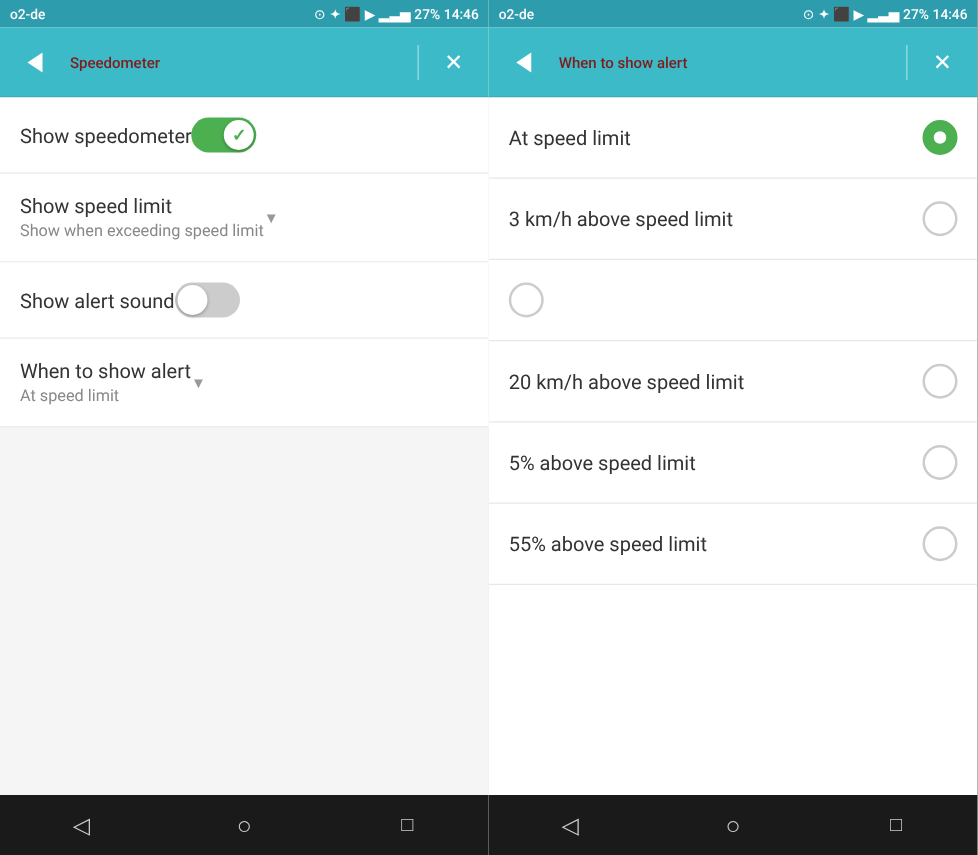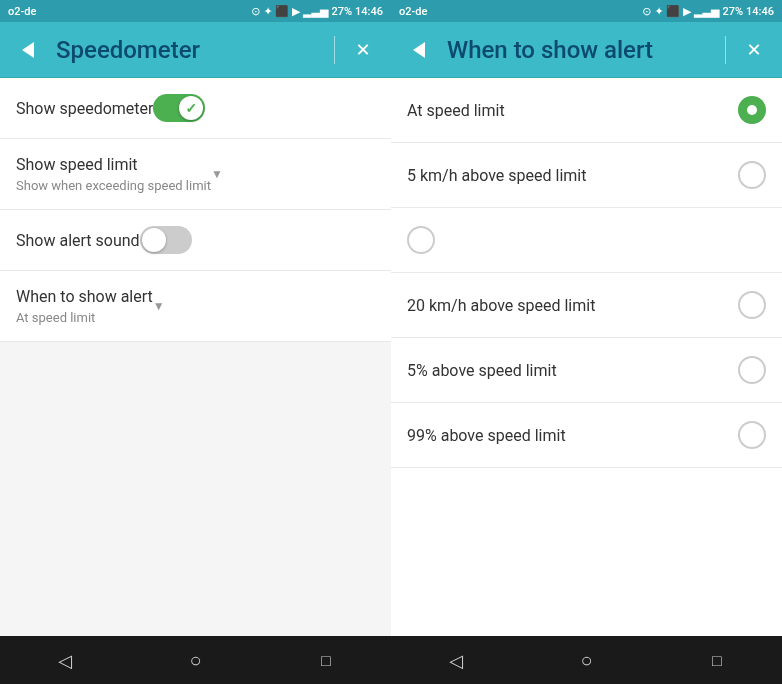--- a/index.html
+++ b/index.html
@@ -49,23 +49,23 @@
       width: 32px;
       height: 32px;
       border-radius: 50%;
       display: flex;
       align-items: center;
       justify-content: center;
       cursor: pointer;
     }
     .app-bar-title {
       flex: 1;
-      font-size: 24px;
+      font-size: 12px;
       font-weight: 500;
-      color: #0c4a6e;
+      color: #7f1d1d;
     }
     .app-bar-divider {
       width: 1px;
       height: 28px;
       background: rgba(255,255,255,0.5);
     }
     .app-bar-close {
       width: 32px;
       height: 32px;
       display: flex;
@@ -315,41 +315,41 @@
   <div class="content-right">
 
     <div class="radio-row">
       <span class="radio-row-label">At speed limit</span>
       <div class="radio-circle selected">
         <div class="radio-inner"></div>
       </div>
     </div>
 
     <div class="radio-row">
-      <span class="radio-row-label">5 km/h above speed limit</span>
+      <span class="radio-row-label">3 km/h above speed limit</span>
       <div class="radio-circle"></div>
     </div>
 
 
     <div class="radio-row">
       <div class="radio-circle"></div>
     </div>
 
     <div class="radio-row">
       <span class="radio-row-label">20 km/h above speed limit</span>
       <div class="radio-circle"></div>
     </div>
 
     <div class="radio-row">
       <span class="radio-row-label">5% above speed limit</span>
       <div class="radio-circle"></div>
     </div>
 
     <div class="radio-row">
-      <span class="radio-row-label">99% above speed limit</span>
+      <span class="radio-row-label">55% above speed limit</span>
       <div class="radio-circle"></div>
     </div>
 
   </div>
 
   <div class="nav-bar">
     <div class="nav-btn">
       <span style="color:#ccc; font-size:18px;">◁</span>
     </div>
     <div class="nav-btn">

